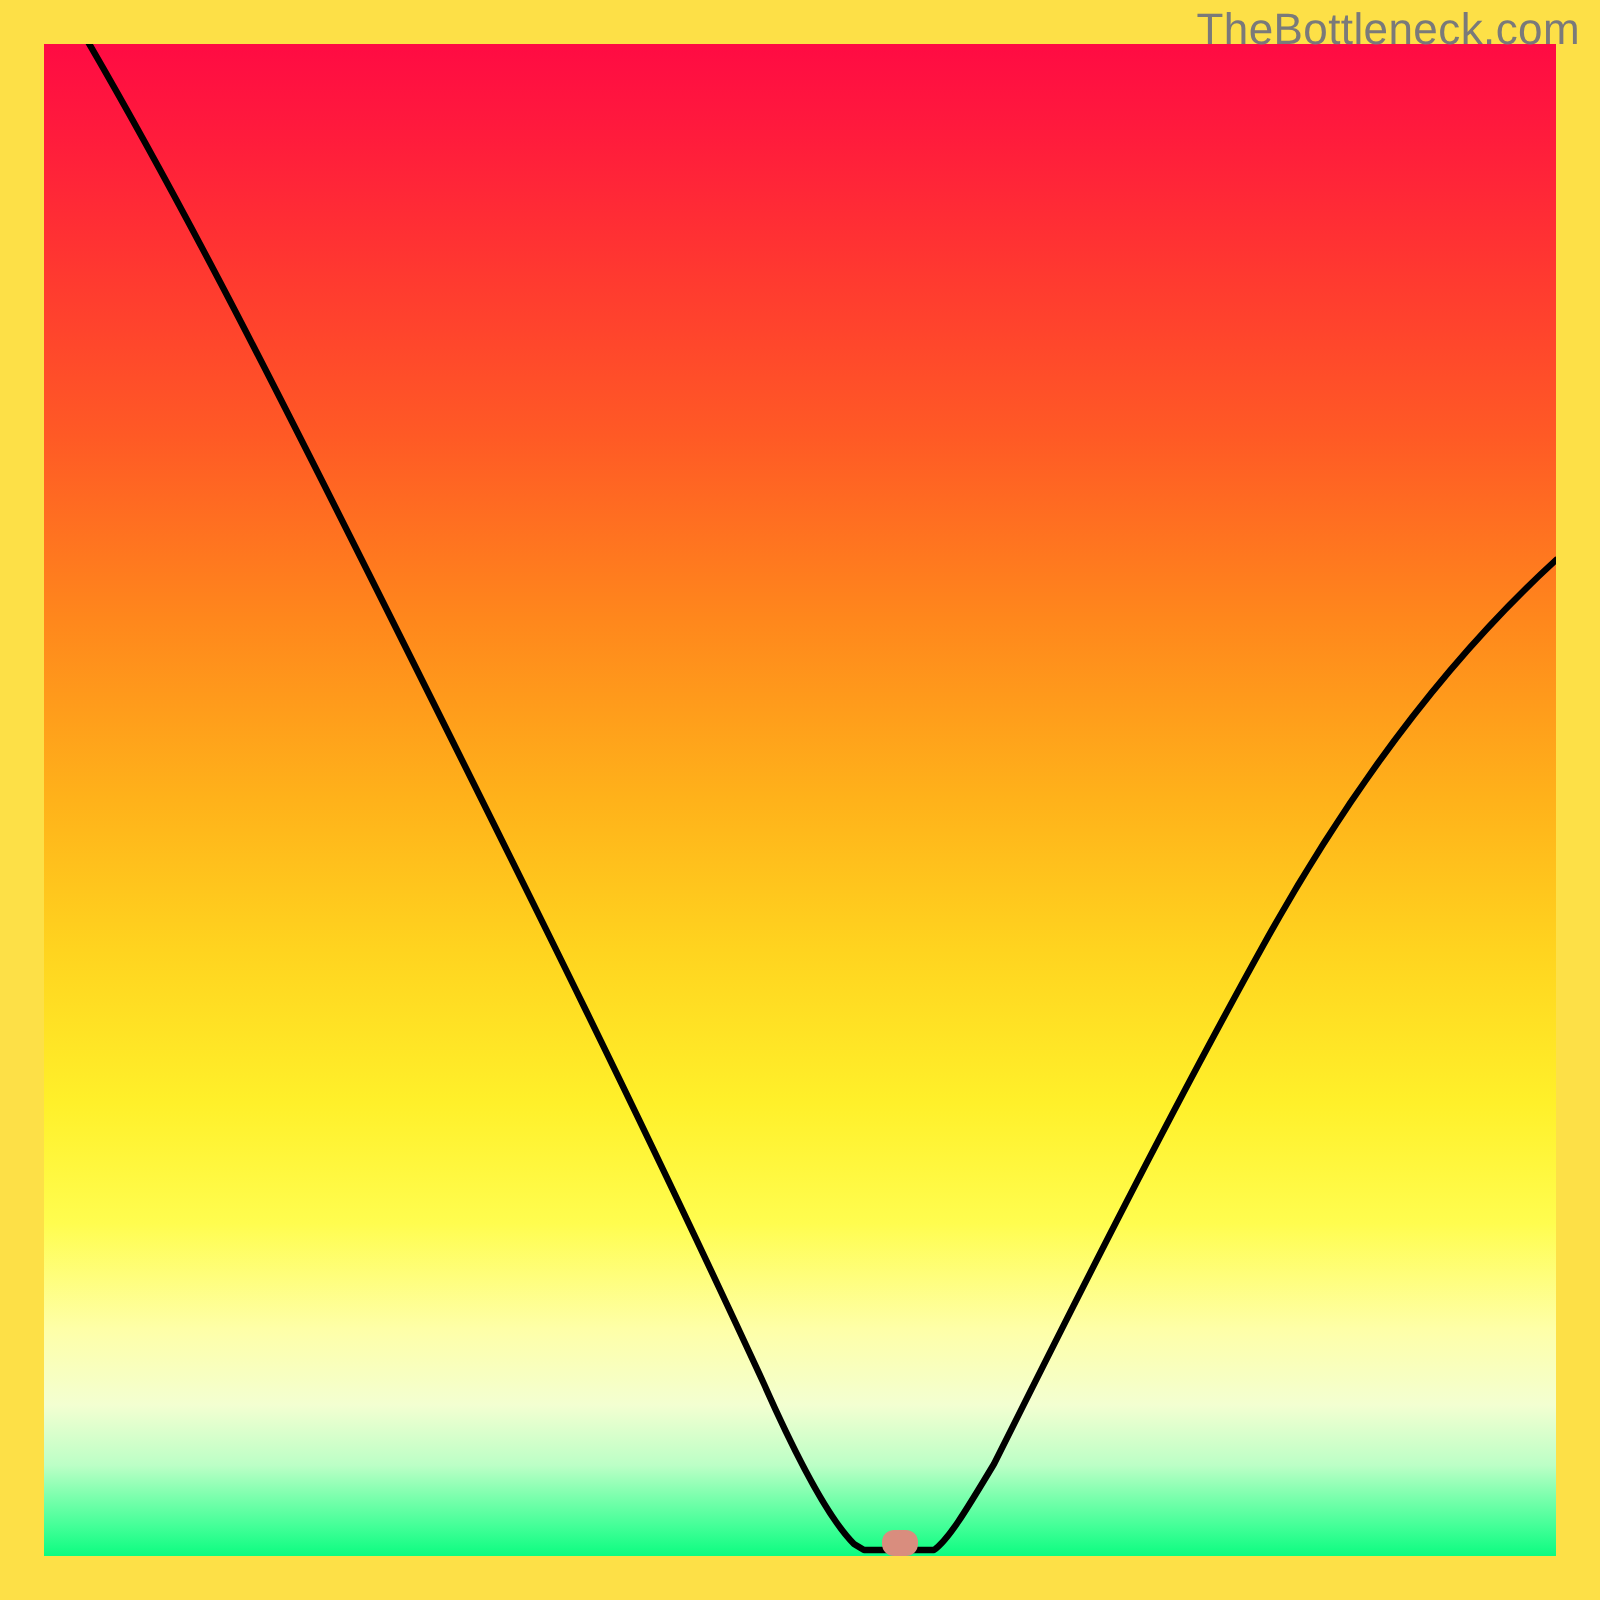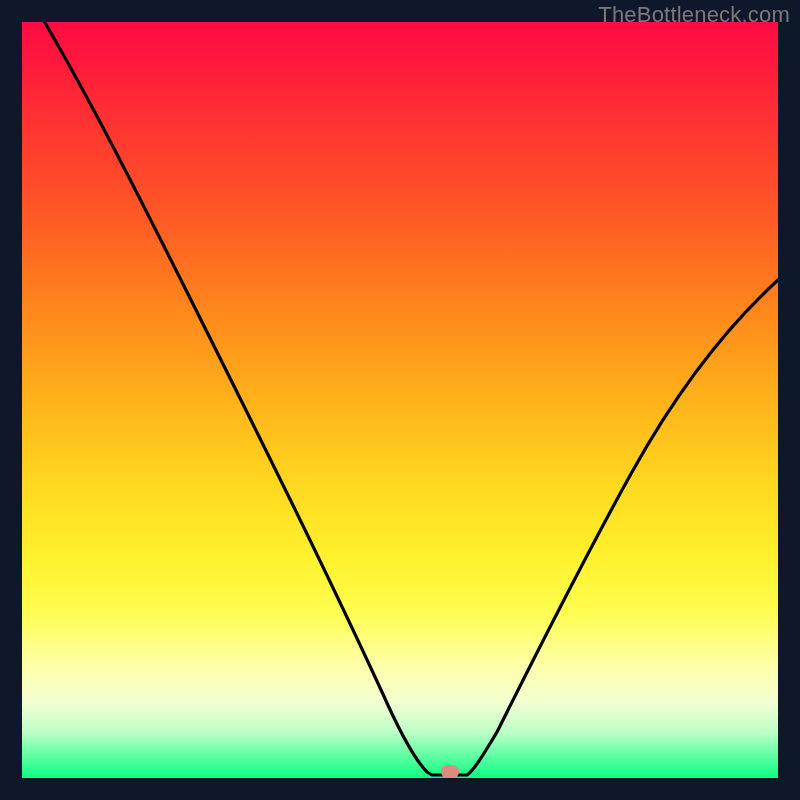--- a/index.html
+++ b/index.html
@@ -8,21 +8,21 @@
     width: 800px;
     height: 800px;
     background: #000;
     font-family: Arial, Helvetica, sans-serif;
     overflow: hidden;
   }
   .frame {
     position: relative;
     width: 800px;
     height: 800px;
-    background: #0f172a;
+    background: #fde047;
   }
   .watermark {
     position: absolute;
     top: 2px;
     right: 10px;
     color: #7a7a7a;
     font-size: 22px;
     font-weight: 500;
     letter-spacing: 0.2px;
     z-index: 10;

